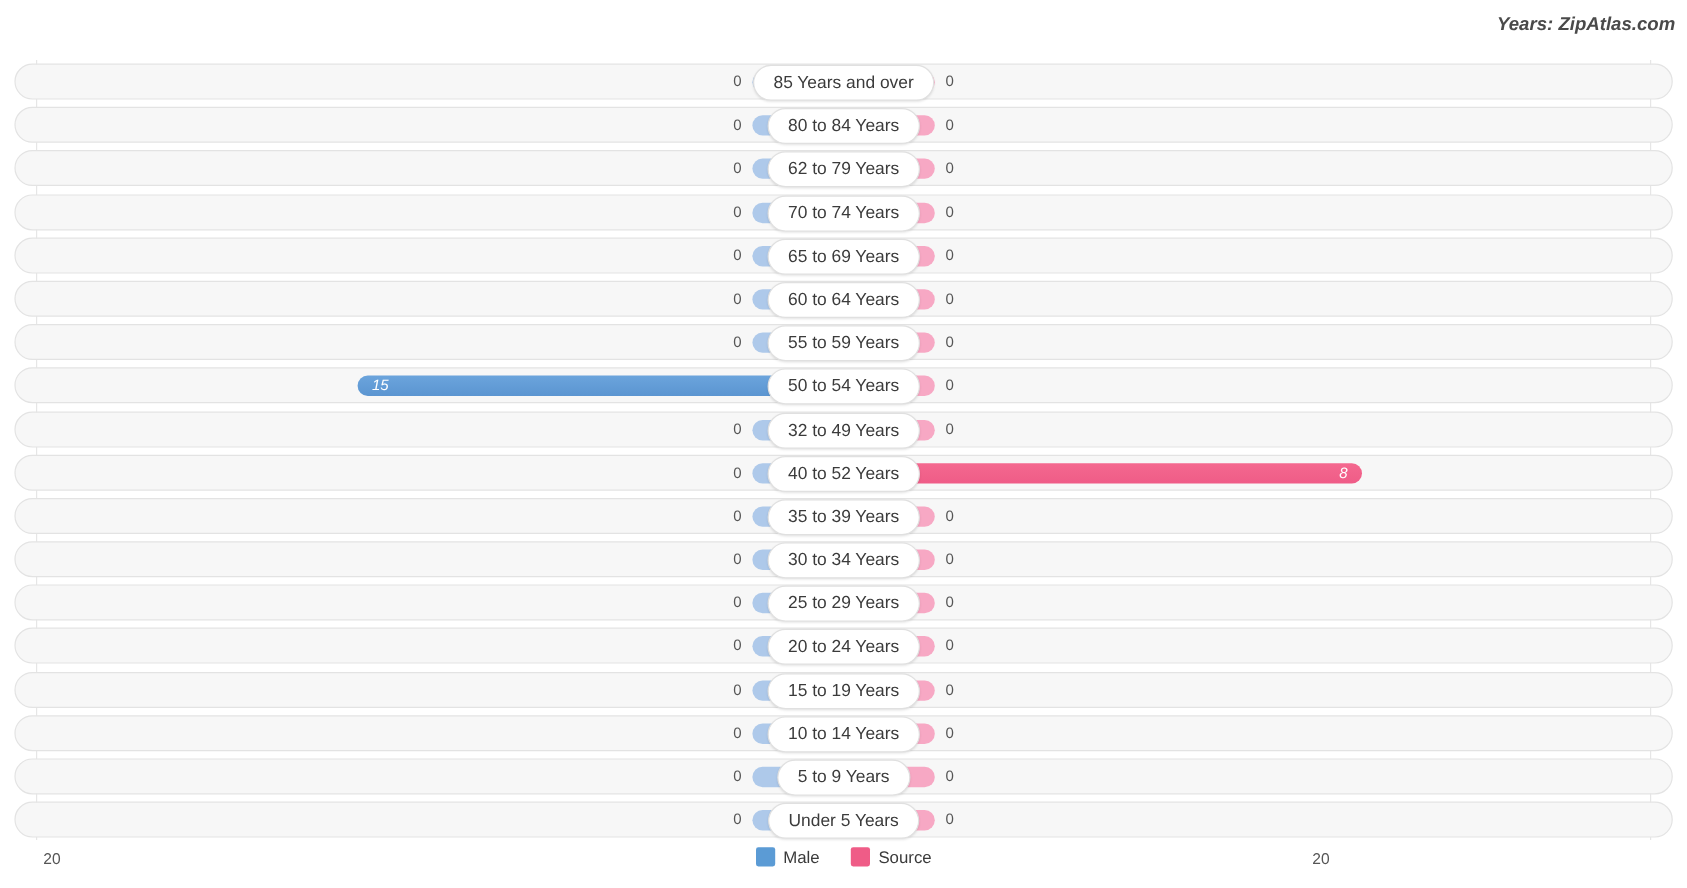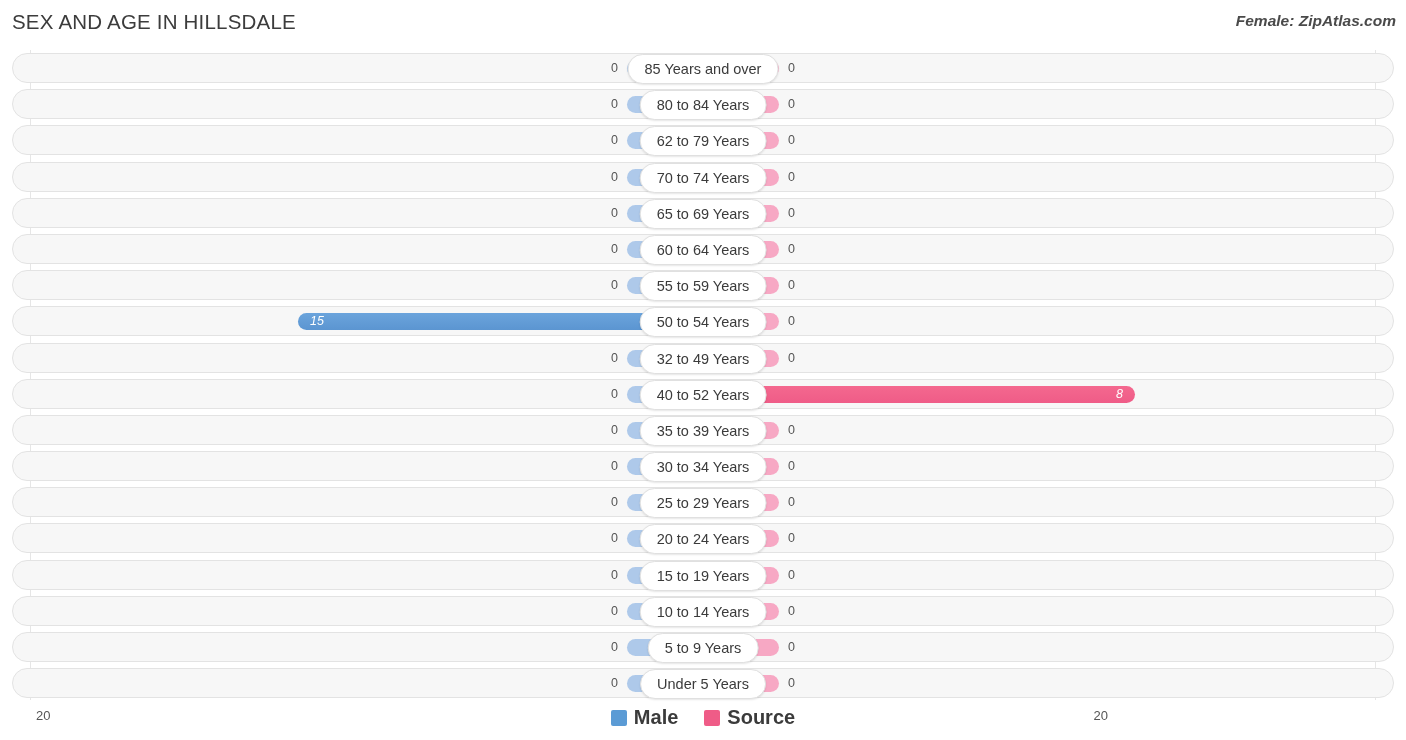--- a/index.html
+++ b/index.html
@@ -184,31 +184,29 @@
   }
   .legend-swatch {
     width: 16px;
     height: 16px;
     border-radius: 2px;
     display: inline-block;
   }
   .legend-swatch.male   { background: #5b9bd5; }
   .legend-swatch.female { background: #ef5c87; }
   .legend-label {
-    font-size: 20px;
+    font-size: 14px;
     color: #3b3b3b;
-    font-weight: bold;
   }
 </style>
 </head>
 <body>
 
 <div class="header">
-  <div class="chart-title">SEX AND AGE IN HILLSDALE</div>
-  <div class="source">Female: ZipAtlas.com</div>
+  <div class="source">Years: ZipAtlas.com</div>
 </div>
 
 <div class="plot">
   <div class="gridline left"></div>
   <div class="gridline right"></div>
   <div class="rows" id="rows">
       <div class="row">
         <div class="row-track"></div>
         <div class="zero-label left" style="right: 788px;">0</div>
         <div class="bar bar-male" style="width: 76px;"></div>

